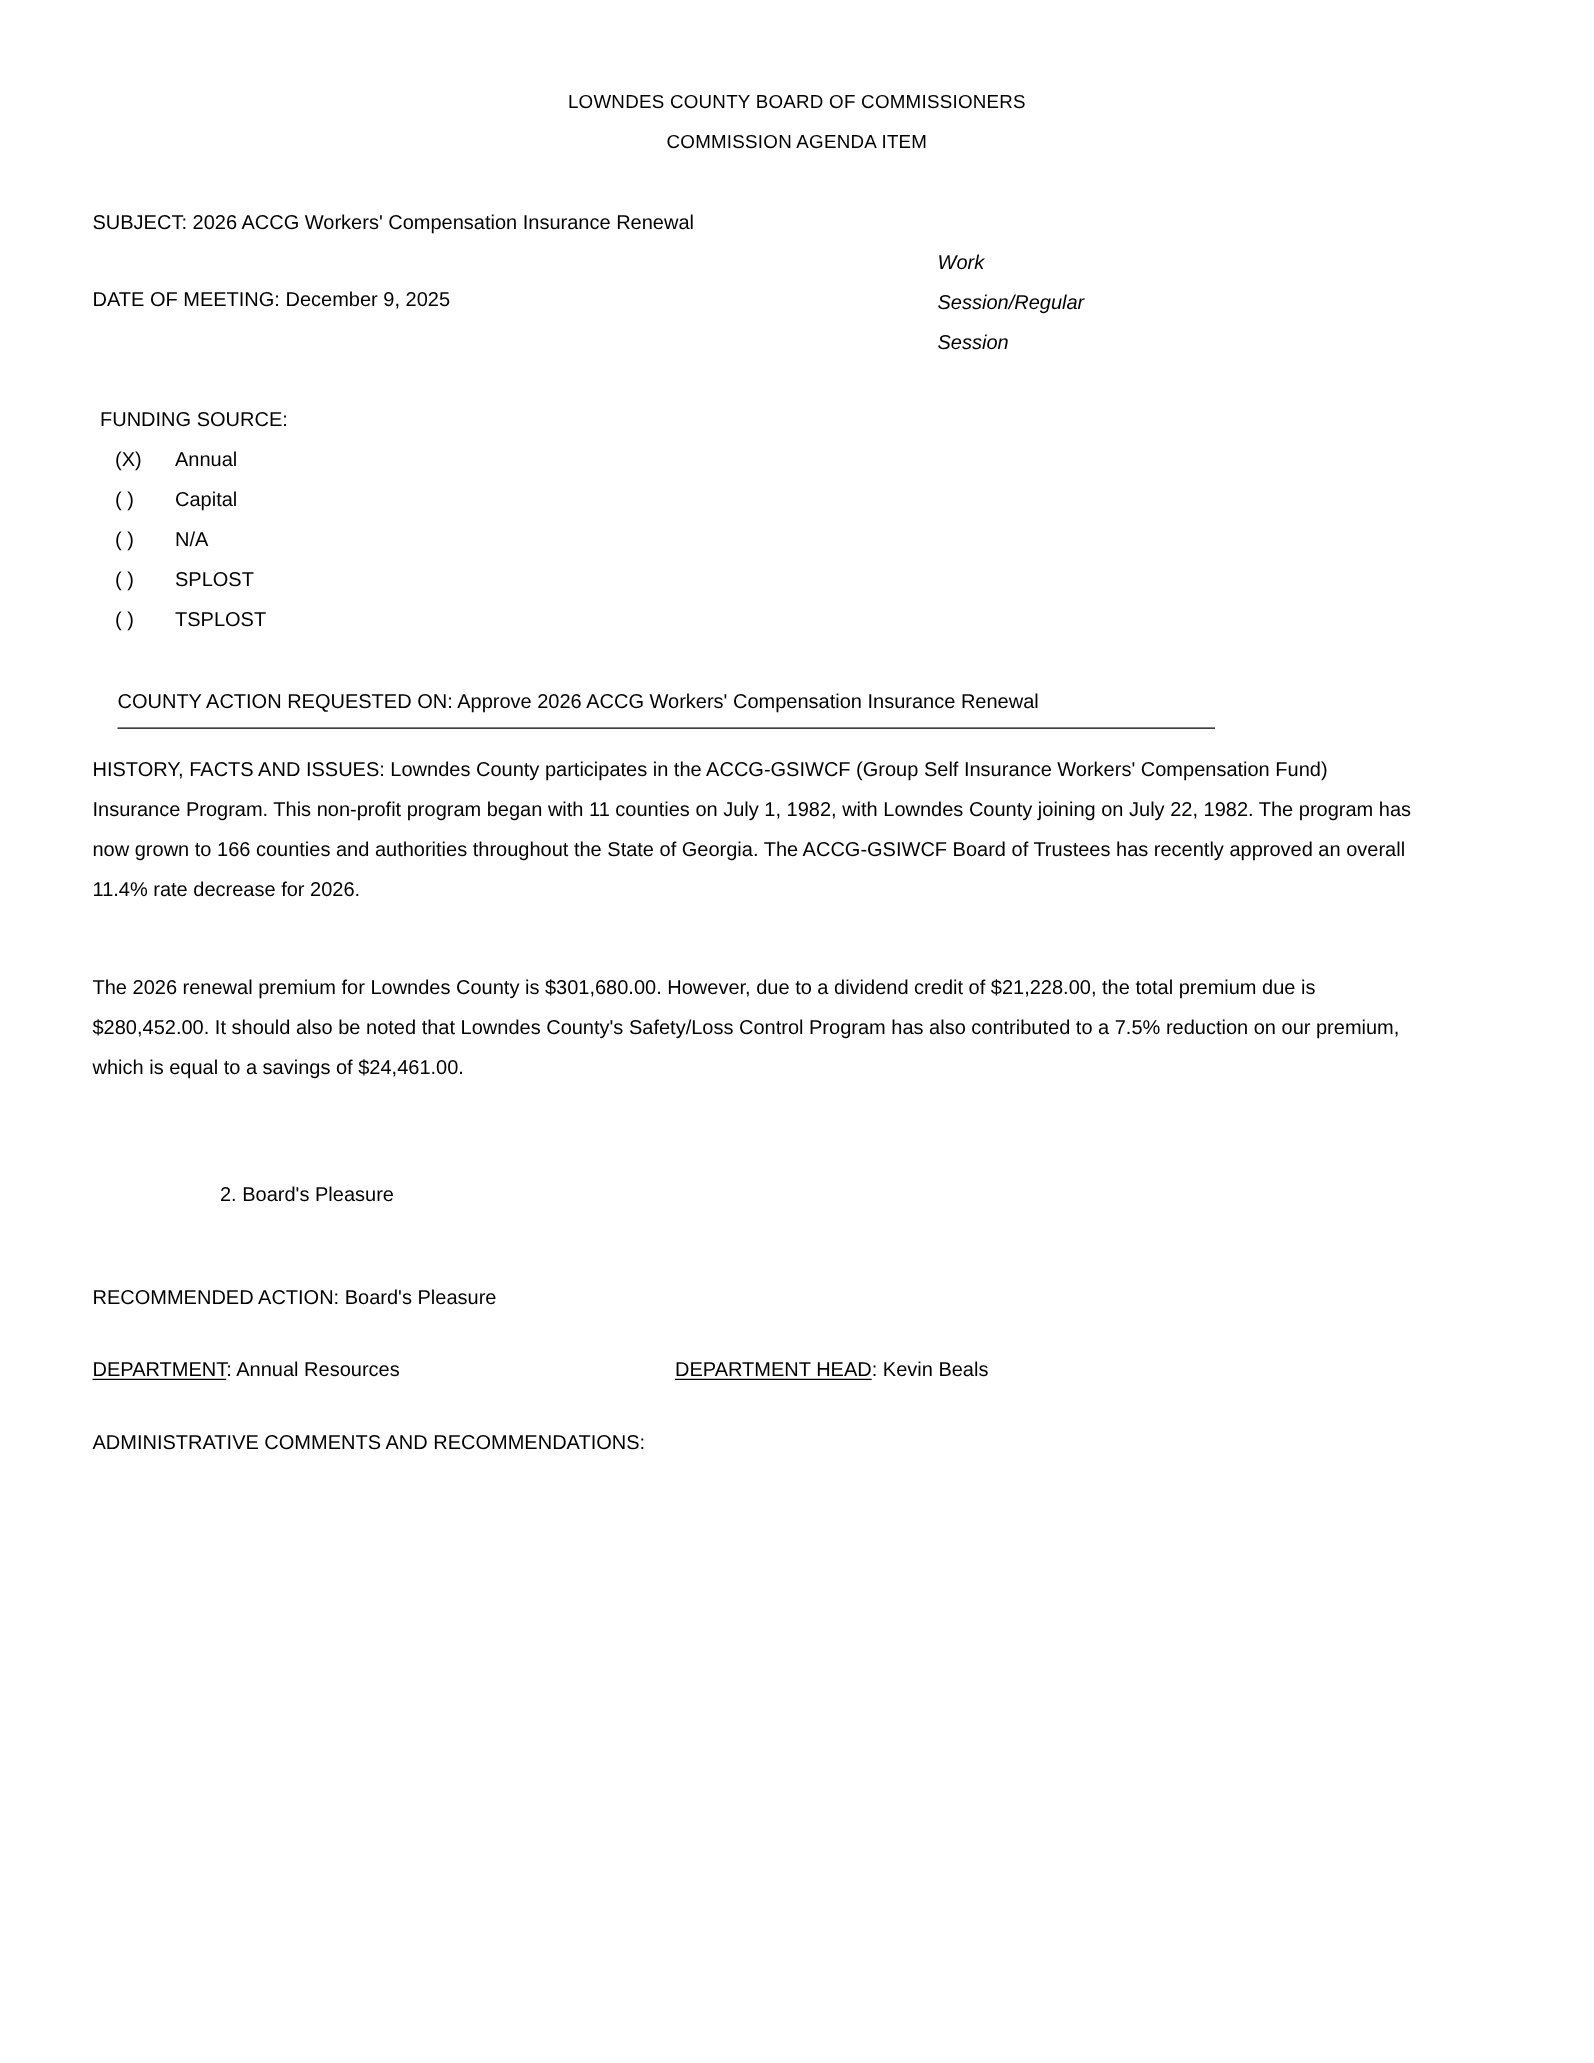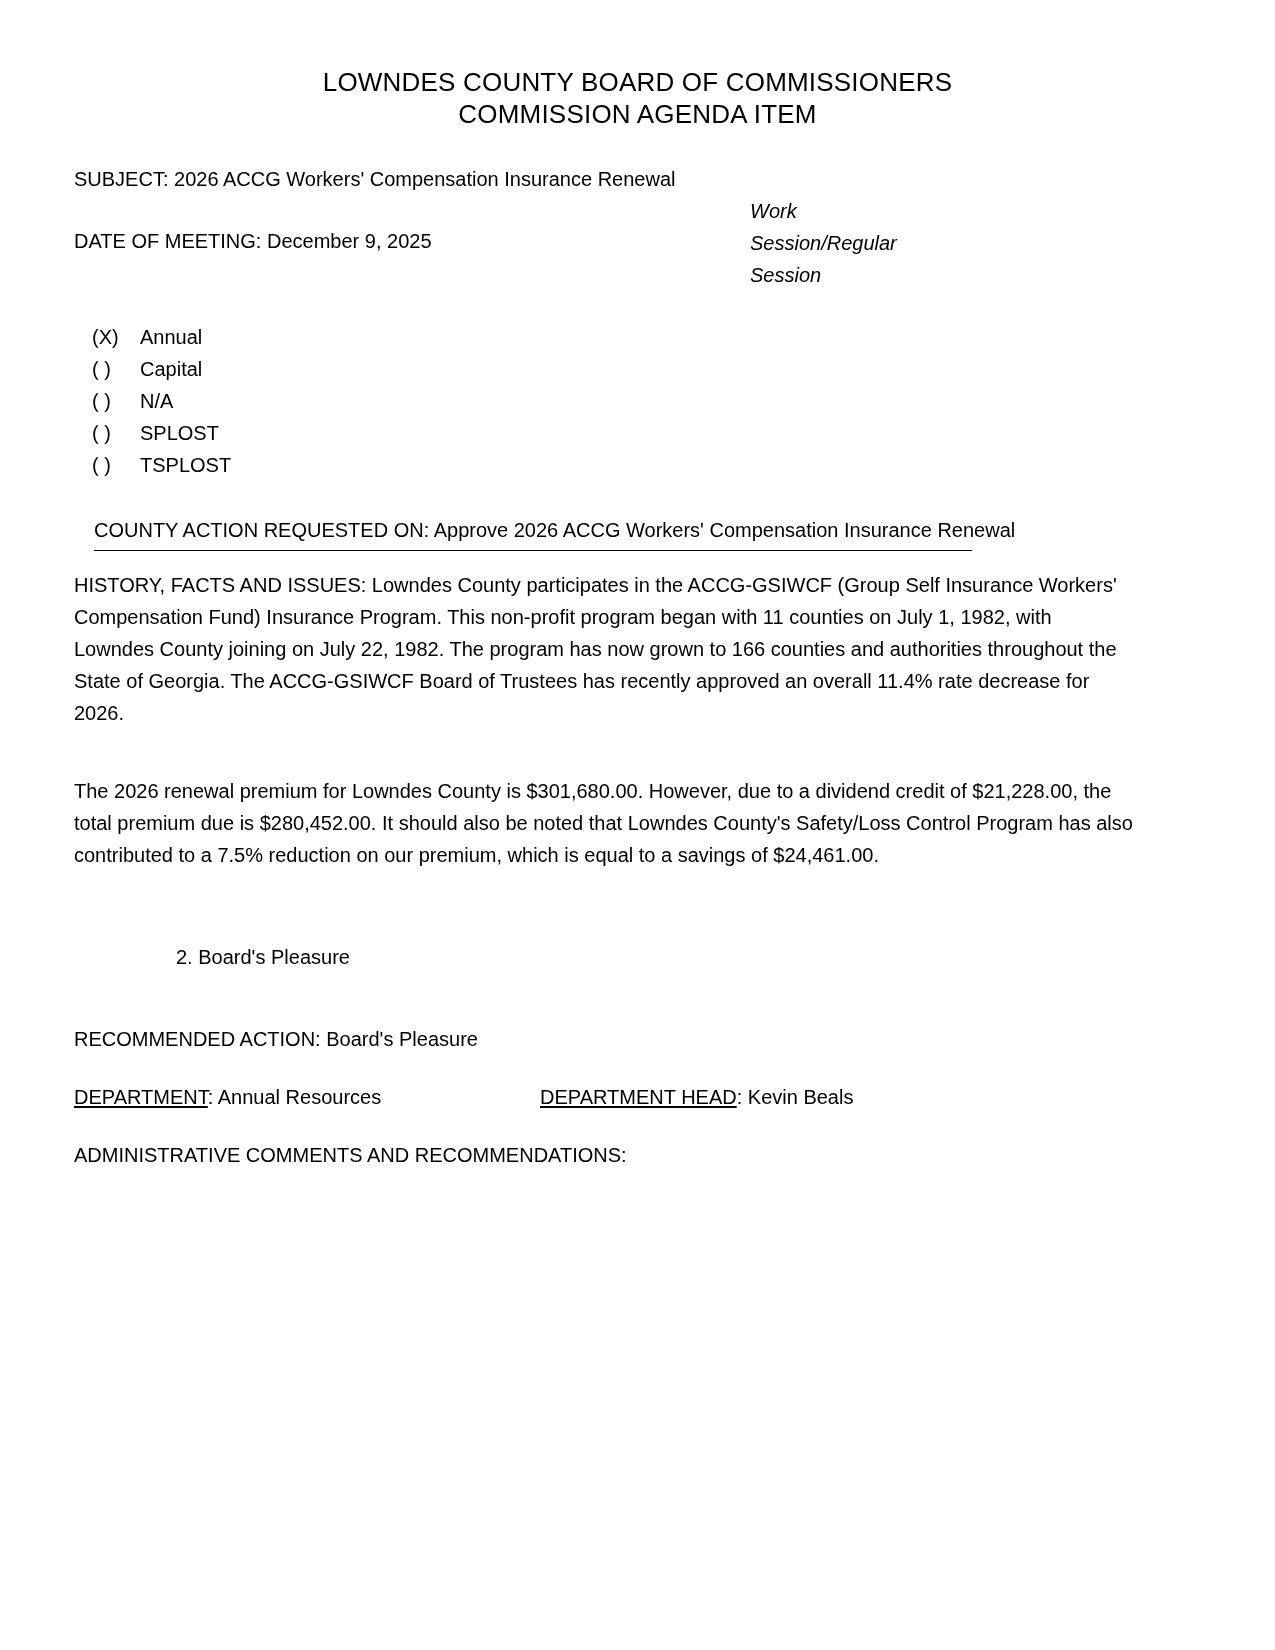--- a/index.html
+++ b/index.html
@@ -18,33 +18,33 @@
   .page {
     position: absolute;
     left: 0; top: 0;
     width: 1275px;
     height: 1650px;
     background: #ffffff;
   }
   .header {
     text-align: center;
     padding-top: 66px;
-    font-size: 26px;
+    font-size: 15px;
     line-height: 32px;
     letter-spacing: 0.2px;
   }
   .header .line {
     display: block;
   }
   .content {
     position: absolute;
     left: 74px;
     top: 163px;
     width: 1080px;
-    font-size: 20px;
+    font-size: 16px;
     line-height: 32px;
   }
   .row-subject {
     margin: 0 0 30px 0;
   }
   .two-col {
     position: relative;
     min-height: 96px;
   }
   .col-left {
@@ -164,20 +164,21 @@
     <div class="two-col">
       <div class="col-left">DATE OF MEETING: December 9, 2025</div>
       <div class="col-right">
         <div>Work</div>
         <div>Session/Regular</div>
         <div>Session</div>
       </div>
     </div>
 
     <div class="budget-block">
+      <p class="funding-label">FUNDING SOURCE:</p>
       <ul class="funding-list">
         <li>
           <span class="fund-box">(X)</span>
           <span class="fund-label">Annual</span>
         </li>
         <li>
           <span class="fund-box">( )</span>
           <span class="fund-label">Capital</span>
         </li>
         <li>

